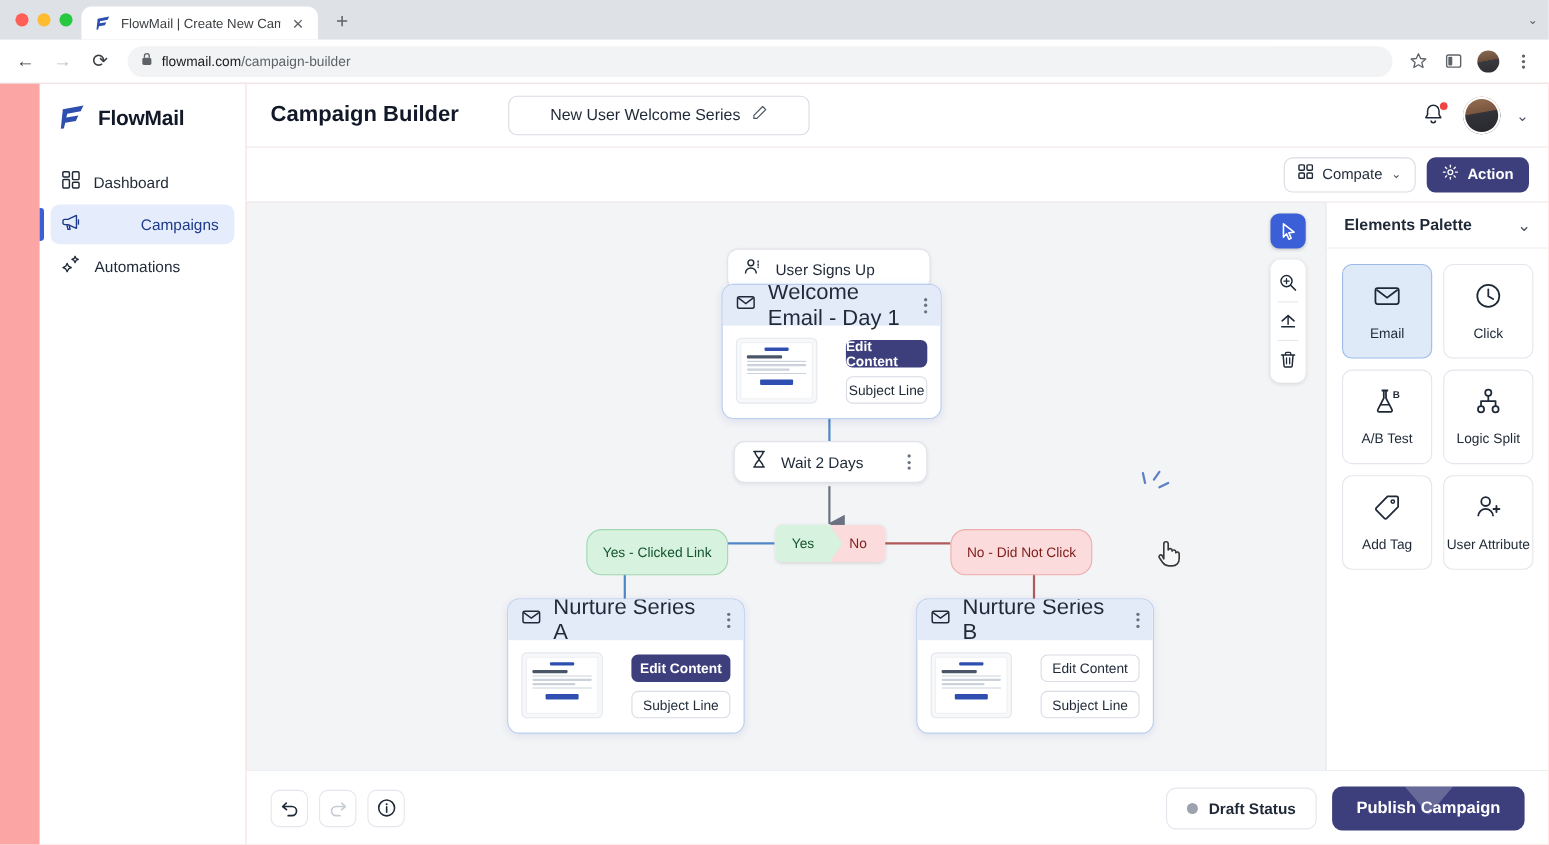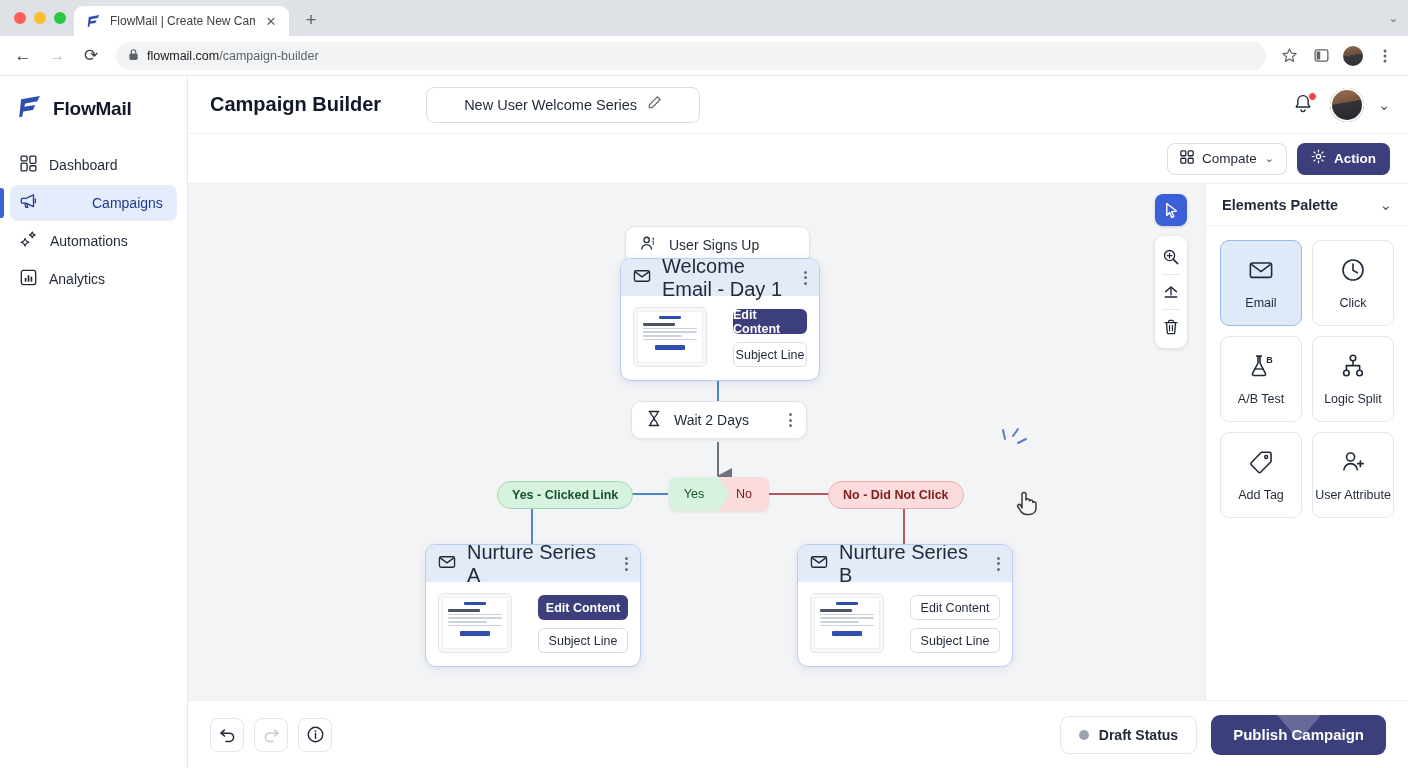--- a/index.html
+++ b/index.html
@@ -50,21 +50,21 @@
   }
   .url-text { font-size: 12.5px; color: #202124; }
   .url-text .path { color: #5f6368; }
   .omni-right { display: flex; align-items: center; gap: 6px; }
   .omni-icon { width: 26px; height: 26px; display:flex; align-items:center; justify-content:center;
     cursor: pointer; color: #5f6368; }
   .avatar-sm { width: 20px; height: 20px; border-radius: 50%;
     background: linear-gradient(170deg,#8a6a52 0%,#6b4f3c 45%,#3a3a3e 46%,#2e2e33 100%); }
 
   
-  .app { flex: 1; display: flex; background: #4d7c0f; min-height: 0; }
+  .app { flex: 1; display: flex; background: #fca5a5; min-height: 0; padding-left: 36px; }
 
   
   .sidebar { width: 188px; flex: 0 0 188px; background: #ffffff; border-right: 1px solid #e6e8ec;
     display: flex; flex-direction: column; padding-top: 18px; }
   .brand { display: flex; align-items: center; gap: 10px; padding: 0 16px 24px 18px; }
   .brand-name { font-size: 19px; font-weight: bold; color: #111827; letter-spacing: -0.2px; }
   .nav { display: flex; flex-direction: column; gap: 2px; padding: 0 10px; }
   .nav-item { display: flex; align-items: center; gap: 12px; height: 36px; padding: 0 10px;
     border-radius: 8px; cursor: pointer; position: relative; }
   .nav-item .lbl { font-size: 14px; color: #1f2937; }
@@ -156,22 +156,22 @@
   .split { position:absolute; width: 100px; height: 34px; border-radius: 7px; overflow:hidden;
     display:flex; box-shadow: 0 1px 3px rgba(0,0,0,.10); cursor:pointer;}
   .split .yes { flex: 1; background: #d7f2de; display:flex; align-items:center; justify-content:center;
     font-size: 12.5px; color: #14532d; position: relative; }
   .split .yes::after { content:""; position:absolute; right:-11px; top:0; width:0; height:0;
     border-top: 17px solid transparent; border-bottom: 17px solid transparent;
     border-left: 12px solid #d7f2de; z-index: 2;}
   .split .no { flex: 1; background: #fbdbdb; display:flex; align-items:center; justify-content:center;
     font-size: 12.5px; color: #7f1d1d; }
 
-  .chip { position:absolute; height: 28px; border-radius: 14px; display:flex; align-items:center;
-    justify-content:center; padding: 0 14px; font-size: 12.5px; cursor:pointer;font-weight:bold; }
+  .chip { position:absolute; height: 42px; border-radius: 14px; display:flex; align-items:center;
+    justify-content:center; padding: 0 14px; font-size: 12.5px; cursor:pointer; }
   .chip.green { background: #d7f2de; border: 1px solid #9fd8ae; color:#14532d; }
   .chip.red { background: #fbdbdb; border: 1px solid #efacac; color:#7f1d1d; }
 
   .conn { position: absolute; pointer-events: none; }
 
   
   .sparkle { position:absolute; pointer-events:none; }
 
   
   .handcur { position:absolute; pointer-events:none; }
@@ -309,31 +309,20 @@
         <div class="nav-item">
           <span>
             <svg width="18" height="18" viewBox="0 0 20 20">
                 <path d="M5.6 9.4 L7 12.2 L9.8 13.6 L7 15 L5.6 17.8 L4.2 15 L1.4 13.6 L4.2 12.2 Z" fill="none" stroke="#1f2937" stroke-width="1.3" stroke-linejoin="round"></path>
                 <path d="M13.6 2.2 L14.6 4.4 L16.8 5.4 L14.6 6.4 L13.6 8.6 L12.6 6.4 L10.4 5.4 L12.6 4.4 Z" fill="none" stroke="#1f2937" stroke-width="1.3" stroke-linejoin="round"></path>
               </svg>
           </span>
           <span class="lbl">Automations</span>
         </div>
 
-        <div class="nav-item">
-          <span>
-            <svg width="17" height="17" viewBox="0 0 18 18">
-                <rect x="1.4" y="1.4" width="15.2" height="15.2" rx="2.2" fill="none" stroke="#1f2937" stroke-width="1.4"></rect>
-                <rect x="5" y="9.6" width="1.8" height="3.8" fill="#1f2937"></rect>
-                <rect x="8.1" y="6.6" width="1.8" height="6.8" fill="#1f2937"></rect>
-                <rect x="11.2" y="8.2" width="1.8" height="5.2" fill="#1f2937"></rect>
-              </svg>
-          </span>
-          <span class="lbl">Analytics</span>
-        </div>
 
       </div>
     </nav>
 
     <div class="main">
 
       <div class="topbar">
         <div class="page-title">Campaign Builder</div>
         <div class="campaign-name">
           <span class="txt">New User Welcome Series</span>

